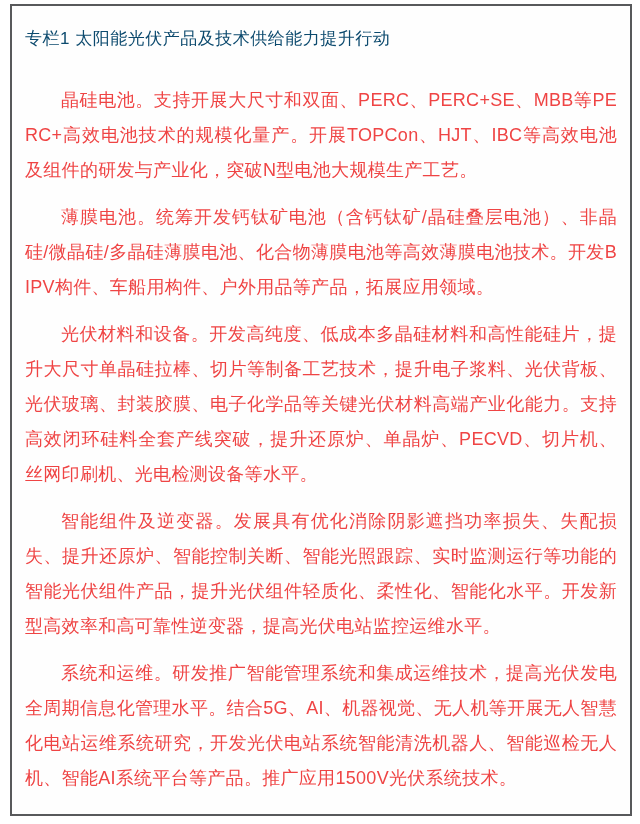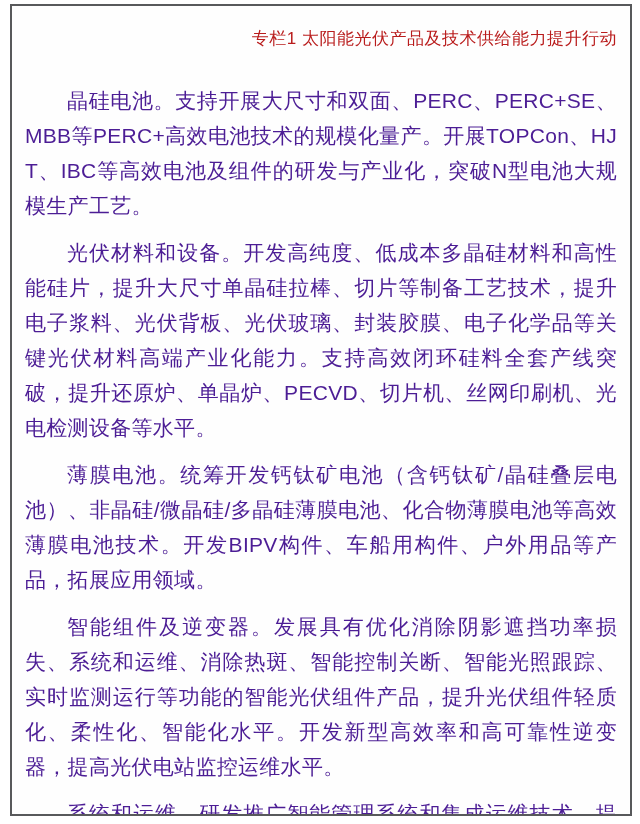--- a/index.html
+++ b/index.html
@@ -21,45 +21,45 @@
     left: 10px;
     top: 4px;
     width: 622px;
     height: 812px;
     border: 2px solid #58595b;
     background: #fefefe;
     padding: 20px 13px 16px 13px;
     overflow: hidden;
   }
   .column-title {
-    text-align: right;
+    text-align: left;
     font-size: 17px;
     line-height: 26px;
     font-weight: 400;
-    color: #b91c1c;
+    color: #0c4a6e;
     margin-bottom: 31px;
     letter-spacing: 0.5px;
   }
   .column-paragraph {
-    font-size: 21px;
+    font-size: 18px;
     line-height: 35px;
-    color: #4c1d95;
+    color: #ef4444;
     text-indent: 2em;
     text-align: justify;
     margin-bottom: 12px;
     letter-spacing: 0.3px;
     word-break: break-all;
   }
   .column-paragraph:last-child { margin-bottom: 1px; }
 </style>
 </head>
 <body>
 
 <div class="page">
   <div class="column-box">
     <div class="column-title">专栏1 太阳能光伏产品及技术供给能力提升行动</div>
     <p class="column-paragraph">晶硅电池。支持开展大尺寸和双面、PERC、PERC+SE、MBB等PERC+高效电池技术的规模化量产。开展TOPCon、HJT、IBC等高效电池及组件的研发与产业化，突破N型电池大规模生产工艺。</p>
+    <p class="column-paragraph">薄膜电池。统筹开发钙钛矿电池（含钙钛矿/晶硅叠层电池）、非晶硅/微晶硅/多晶硅薄膜电池、化合物薄膜电池等高效薄膜电池技术。开发BIPV构件、车船用构件、户外用品等产品，拓展应用领域。</p>
     <p class="column-paragraph">光伏材料和设备。开发高纯度、低成本多晶硅材料和高性能硅片，提升大尺寸单晶硅拉棒、切片等制备工艺技术，提升电子浆料、光伏背板、光伏玻璃、封装胶膜、电子化学品等关键光伏材料高端产业化能力。支持高效闭环硅料全套产线突破，提升还原炉、单晶炉、PECVD、切片机、丝网印刷机、光电检测设备等水平。</p>
-    <p class="column-paragraph">薄膜电池。统筹开发钙钛矿电池（含钙钛矿/晶硅叠层电池）、非晶硅/微晶硅/多晶硅薄膜电池、化合物薄膜电池等高效薄膜电池技术。开发BIPV构件、车船用构件、户外用品等产品，拓展应用领域。</p>
-    <p class="column-paragraph">智能组件及逆变器。发展具有优化消除阴影遮挡功率损失、系统和运维、消除热斑、智能控制关断、智能光照跟踪、实时监测运行等功能的智能光伏组件产品，提升光伏组件轻质化、柔性化、智能化水平。开发新型高效率和高可靠性逆变器，提高光伏电站监控运维水平。</p>
+    <p class="column-paragraph">智能组件及逆变器。发展具有优化消除阴影遮挡功率损失、失配损失、提升还原炉、智能控制关断、智能光照跟踪、实时监测运行等功能的智能光伏组件产品，提升光伏组件轻质化、柔性化、智能化水平。开发新型高效率和高可靠性逆变器，提高光伏电站监控运维水平。</p>
     <p class="column-paragraph">系统和运维。研发推广智能管理系统和集成运维技术，提高光伏发电全周期信息化管理水平。结合5G、AI、机器视觉、无人机等开展无人智慧化电站运维系统研究，开发光伏电站系统智能清洗机器人、智能巡检无人机、智能AI系统平台等产品。推广应用1500V光伏系统技术。</p>
   </div>
 </div>
 
 </body></html>

